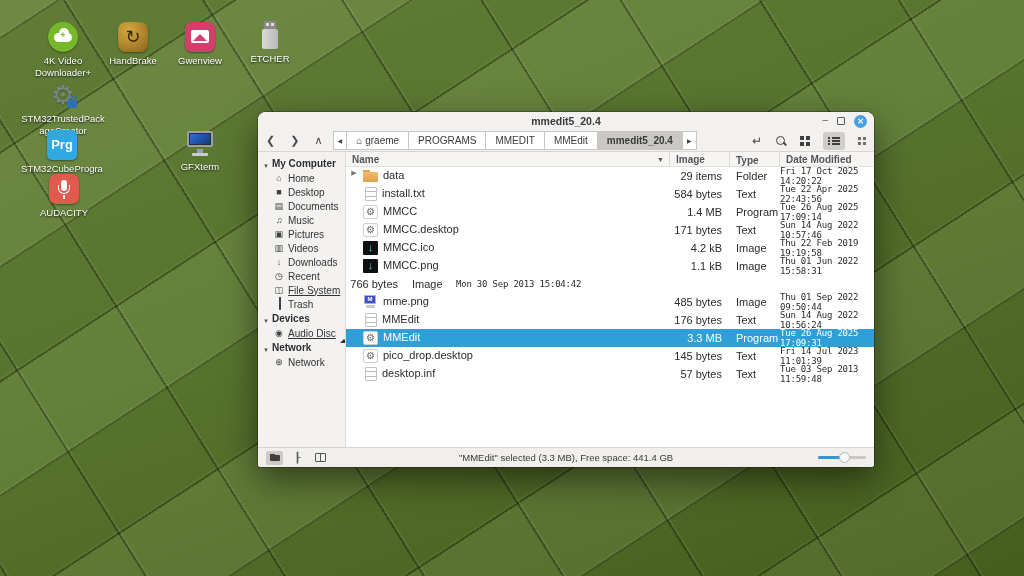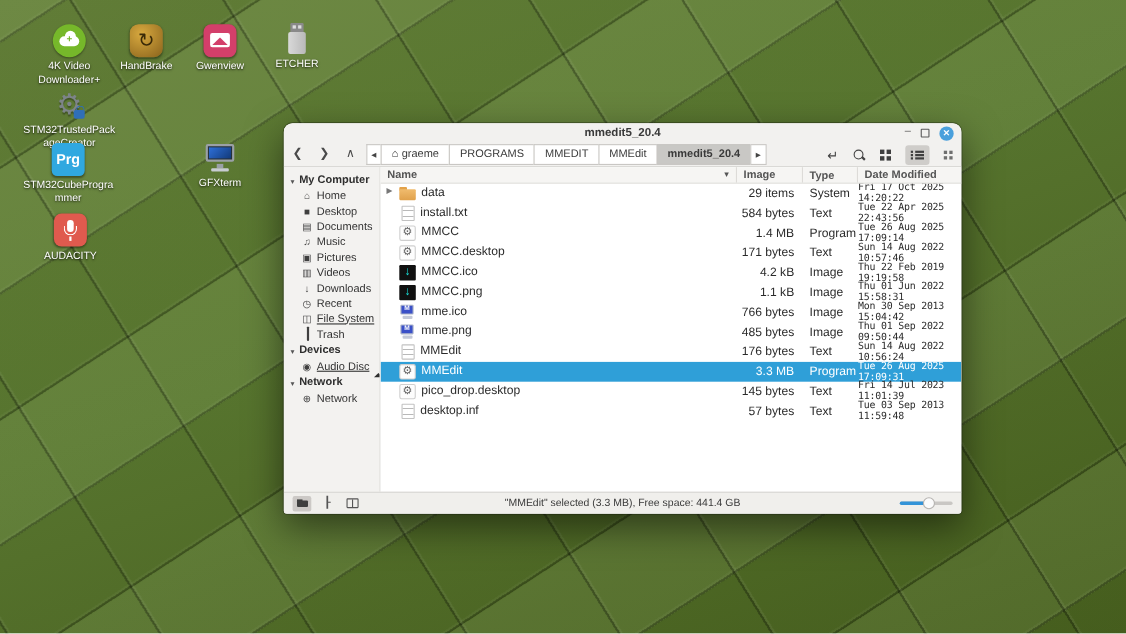--- a/index.html
+++ b/index.html
@@ -185,21 +185,21 @@
     <div class="dlabel">STM32CubeProgrammer</div>
   </div>
   <div class="dicon" style="left:157px;top:128px;">
     <div class="dart art-gfx">
         <span class="scr"></span>
         <span class="stand"></span>
         <span class="base"></span>
       </div>
     <div class="dlabel">GFXterm</div>
   </div>
-  <div class="dicon" style="left:21px;top:194px;justify-content:flex-end;">
+  <div class="dicon" style="left:21px;top:174px;justify-content:flex-end;">
     <div class="dart art-aud">
         <span class="mstand"></span>
       </div>
     <div class="dlabel">AUDACITY</div>
   </div>
 
   <div class="window">
 
     <div class="titlebar">
       <div class="title">mmedit5_20.4</div>
@@ -333,21 +333,21 @@
         </div>
         <div class="rows">
 
           <div class="frow">
             <div class="cell c-name">
                 <span class="exp">▶</span>
                 <span class="fi fi-folder"></span>
                 <span>data</span>
               </div>
             <div class="cell c-size">29 items</div>
-              <div class="cell c-type">System</div>
+              <div class="cell c-type">Folder</div>
               <div class="cell c-date">Fri 17 Oct 2025 14:20:22</div>
           </div>
           <div class="frow">
             <div class="cell c-name">
                 <span class="noexp"></span>
                 <span class="fi fi-text"></span>
                 <span>install.txt</span>
               </div>
             <div class="cell c-size">584 bytes</div>
               <div class="cell c-type">Text</div>
@@ -387,28 +387,20 @@
             <div class="cell c-name">
                 <span class="noexp"></span>
                 <span class="fi fi-mmcc">↓</span>
                 <span>MMCC.png</span>
               </div>
             <div class="cell c-size">1.1 kB</div>
               <div class="cell c-type">Image</div>
               <div class="cell c-date">Thu 01 Jun 2022 15:58:31</div>
           </div>
           <div class="frow">
-            <div class="cell c-name">
-                <span class="noexp"></span>
-                <span class="fi fi-mme">
-                  <span class="scr">M</span>
-                  <span class="base"></span>
-                </span>
-                <span>mme.ico</span>
-              </div>
             <div class="cell c-size">766 bytes</div>
               <div class="cell c-type">Image</div>
               <div class="cell c-date">Mon 30 Sep 2013 15:04:42</div>
           </div>
           <div class="frow">
             <div class="cell c-name">
                 <span class="noexp"></span>
                 <span class="fi fi-mme">
                   <span class="scr">M</span>
                   <span class="base"></span>

